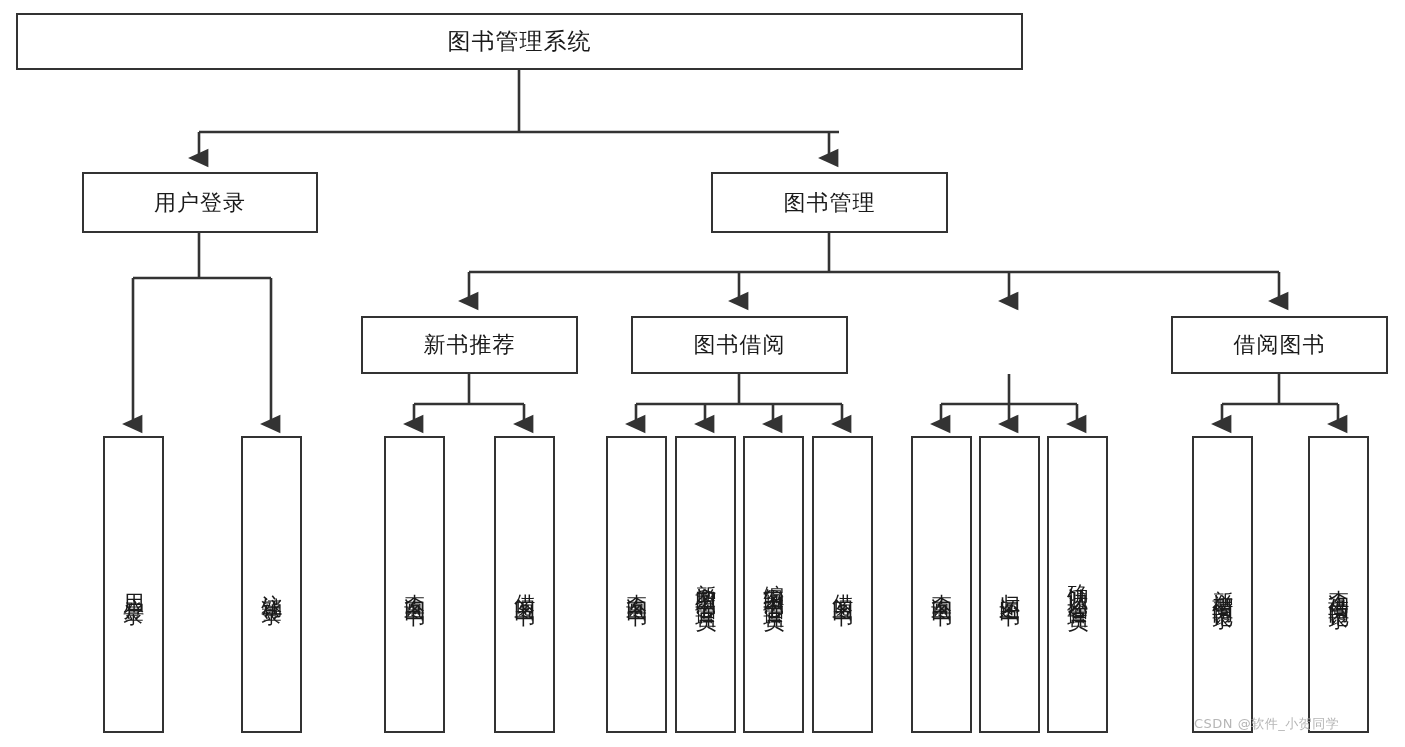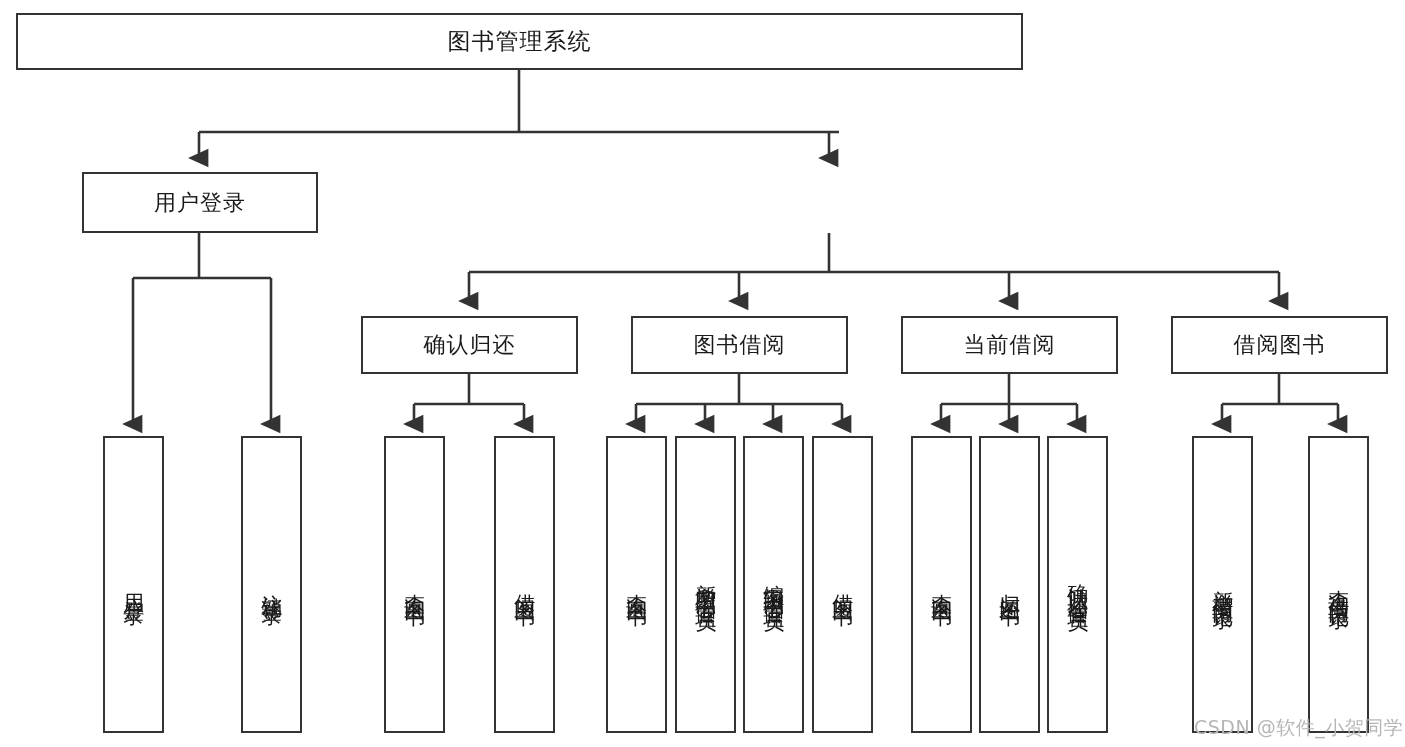--- a/index.html
+++ b/index.html
@@ -47,21 +47,21 @@
   .node.vertical .node-label {
     writing-mode: vertical-rl;
     text-orientation: upright;
     letter-spacing: 4px;
     font-size: 21px;
   }
   .node.root .node-label { font-size: 23px; }
   .watermark {
     position: absolute;
     color: #b6b6b6;
-    font-size: 19px;
+    font-size: 13px;
     letter-spacing: 0.5px;
     white-space: nowrap;
     z-index: 5;
   }
 </style>
 </head>
 <body>
 
 <div id="diagram-root">
 
@@ -115,29 +115,29 @@
     </g>
   </svg>
 
   <div class="node root" style="left:16px; top:13px; width:1007px; height:57px;">
     <span class="node-label">图书管理系统</span>
   </div>
 
   <div class="node" style="left:82px; top:172px; width:236px; height:61px;">
     <span class="node-label">用户登录</span>
   </div>
+  <div class="node" style="left:711px; top:172px; width:237px; height:61px;">
+    <span class="node-label">图书管理</span>
+  </div>
 
   <div class="node" style="left:361px; top:316px; width:217px; height:58px;">
-    <span class="node-label">确认归还</span>
+    <span class="node-label">新书推荐</span>
   </div>
   <div class="node" style="left:631px; top:316px; width:217px; height:58px;justify-content:center;">
     <span class="node-label">图书借阅</span>
-  </div>
-  <div class="node" style="left:901px; top:316px; width:217px; height:58px;">
-    <span class="node-label">当前借阅</span>
   </div>
   <div class="node" style="left:1171px; top:316px; width:217px; height:58px;">
     <span class="node-label">借阅图书</span>
   </div>
 
   <div class="node vertical" style="left:103px; top:436px; width:61px; height:297px;">
     <span class="node-label">用户登录</span>
   </div>
   <div class="node vertical" style="left:241px; top:436px; width:61px; height:297px;">
     <span class="node-label">注销登录</span>

